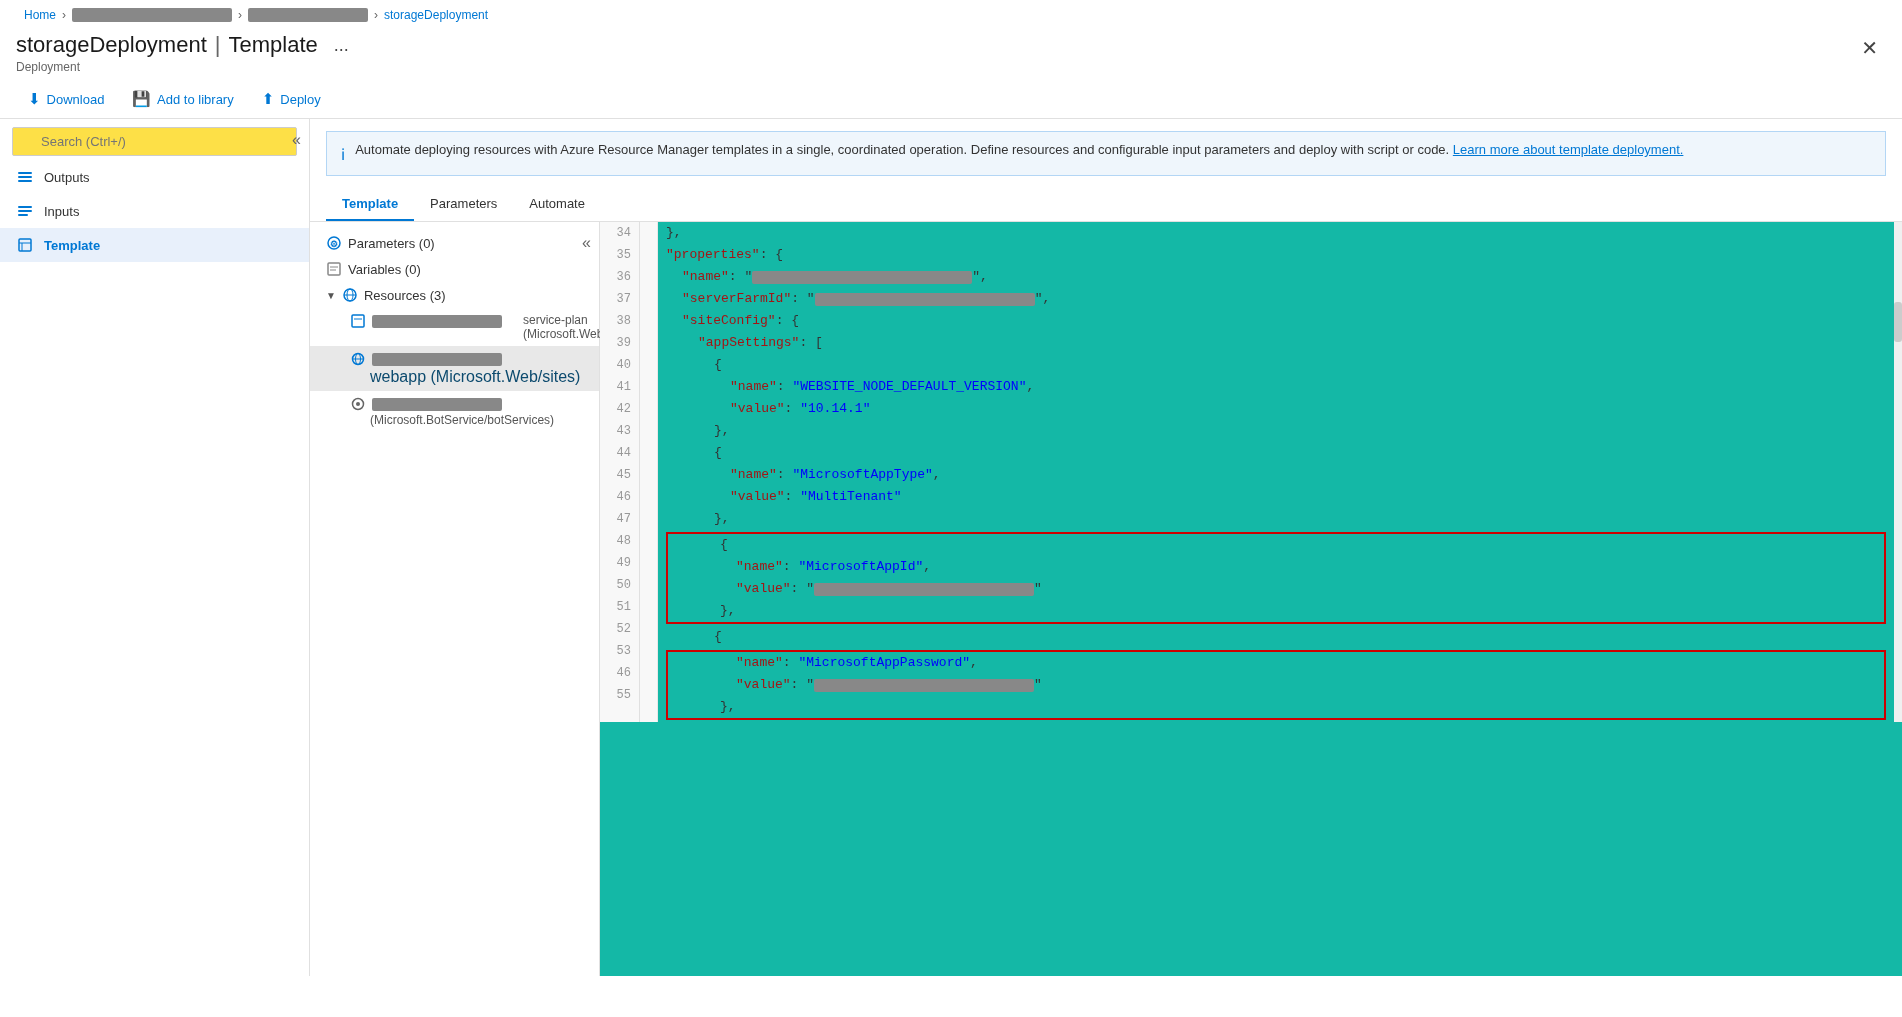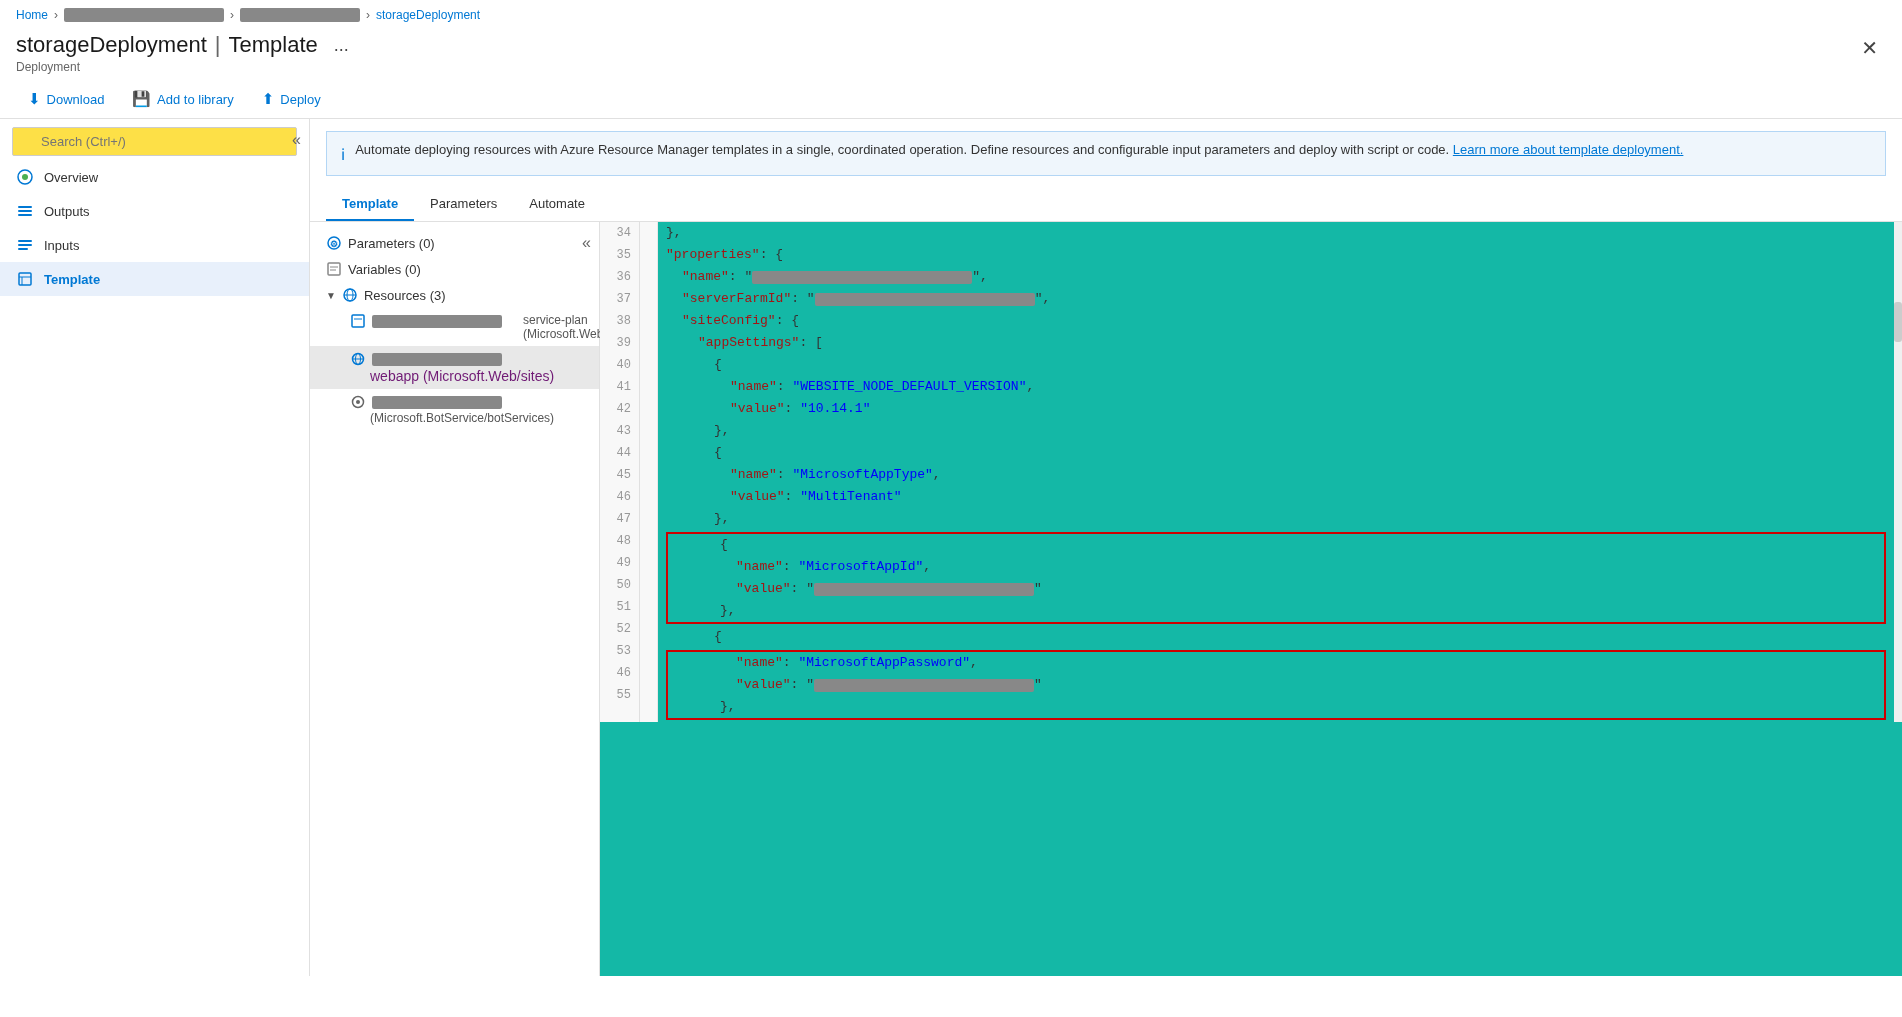--- a/index.html
+++ b/index.html
@@ -1,20 +1,20 @@
 <!DOCTYPE html>
 <html><head>
   <meta charset="utf-8">
   <style>
     * { box-sizing: border-box; margin: 0; padding: 0; }
     body { font-family: 'Segoe UI', Arial, sans-serif; font-size: 13px; color: #333; background: #fff; height: 1017px; width: 1902px; overflow: hidden; }
 
     
     .breadcrumb { display: flex; align-items: center; padding: 8px 16px; gap: 6px; font-size: 12px; }
-    .breadcrumb a { color: #0078d4; text-decoration: none; }
+    .breadcrumb a { color: #0078d4; text-decoration: none; margin-left: 8px; }
     .breadcrumb .sep { color: #666; }
     .breadcrumb .current { color: #0078d4; }
     .breadcrumb .blurred { background: #888; border-radius: 2px; display: inline-block; height: 14px; width: 160px; vertical-align: middle; }
     .breadcrumb .blurred2 { background: #888; border-radius: 2px; display: inline-block; height: 14px; width: 120px; vertical-align: middle; }
 
     
     .main-layout { display: flex; height: calc(1017px - 160px); }
 
     
     .sidebar { width: 310px; min-width: 310px; border-right: 1px solid #e0e0e0; display: flex; flex-direction: column; }
@@ -121,29 +121,20 @@
     <div class="search-row">
       <div class="search-wrapper" style="flex:1; position:relative;">
         <span class="search-icon-abs">🔍</span>
         <input class="search-input" type="text" placeholder="Search (Ctrl+/)" style="">
       </div>
       <button class="collapse-btn" style="margin-left:4px;">«</button>
     </div>
 
     <div class="nav-item">
       <span class="nav-icon">
-        <svg width="16" height="16" viewBox="0 0 16 16" fill="none">
-            <circle cx="8" cy="8" r="7" stroke="#0078d4" stroke-width="1.5" fill="none"></circle>
-            <circle cx="8" cy="8" r="3" fill="#4caf50"></circle>
-          </svg>
-      </span>
-      <span class="nav-label">Overview</span>
-    </div>
-    <div class="nav-item">
-      <span class="nav-icon">
         <svg width="16" height="16" viewBox="0 0 16 16">
             <rect x="1" y="3" width="14" height="2" rx="1" fill="#0078d4"></rect>
             <rect x="1" y="7" width="14" height="2" rx="1" fill="#0078d4"></rect>
             <rect x="1" y="11" width="14" height="2" rx="1" fill="#0078d4"></rect>
           </svg>
       </span>
       <span class="nav-label">Outputs</span>
     </div>
     <div class="nav-item">
       <span class="nav-icon">
@@ -241,21 +232,21 @@
           <div style="display:flex; align-items:center; gap:6px;">
             <span class="tree-icon">
               <svg width="14" height="14" viewBox="0 0 14 14">
                   <circle cx="7" cy="7" r="5.5" fill="none" stroke="#0078d4" stroke-width="1.5"></circle>
                   <line x1="1.5" y1="7" x2="12.5" y2="7" stroke="#0078d4" stroke-width="1"></line>
                   <ellipse cx="7" cy="7" rx="2.5" ry="5.5" fill="none" stroke="#0078d4" stroke-width="1"></ellipse>
                 </svg>
             </span>
             <span class="blurred-bar" style="width:130px;"></span>
           </div>
-          <div style="font-size:14px; color:#701a75; padding-left:20px;">
+          <div style="font-size:16px; color:#0c4a6e; padding-left:20px;">
             <span>webapp (Microsoft.Web/sites)</span>
           </div>
         </div>
 
         <div class="tree-item tree-sub" style="flex-direction:column; align-items:flex-start; gap:1px; padding-left:40px;">
           <div style="display:flex; align-items:center; gap:6px;">
             <span class="tree-icon">
               <svg width="14" height="14" viewBox="0 0 14 14">
                   <circle cx="7" cy="7" r="5.5" fill="none" stroke="#666" stroke-width="1.5"></circle>
                   <circle cx="7" cy="7" r="2" fill="#666"></circle>

